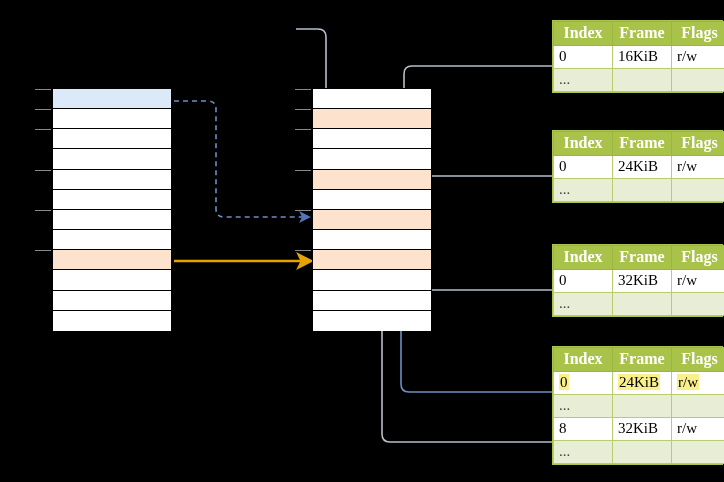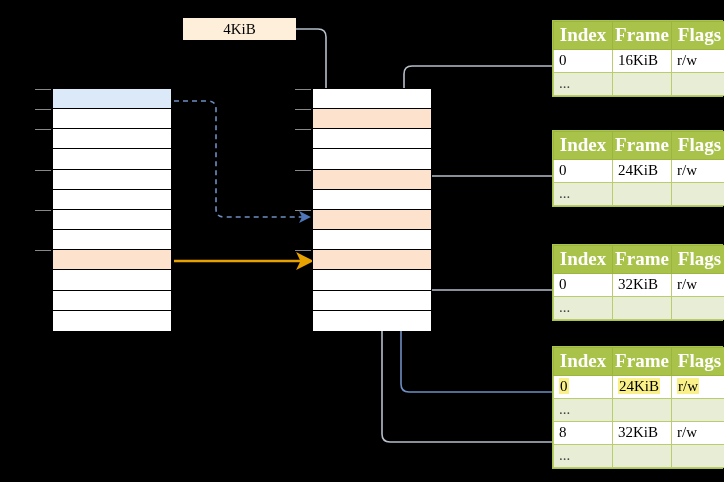--- a/index.html
+++ b/index.html
@@ -20,21 +20,21 @@
 
   
   .sizebox{position:absolute;background:#fdefd9;color:#000;
            display:flex;align-items:center;justify-content:center;
            font-size:15px;line-height:1;}
 
   
   .ptable{position:absolute;border:1.2px solid #aac34a;border-collapse:collapse;
           box-sizing:border-box;}
   .ptable table{border-collapse:collapse;width:100%;table-layout:fixed;}
-  .ptable th{background:#a8c24a;color:#fff;font-weight:bold;font-size:19px;
+  .ptable th{background:#a8c24a;color:#fff;font-weight:bold;font-size:16px;
              text-align:center;padding:2px 0 3px 0;border:1px solid #9bb53f;
              white-space:nowrap;}
   .ptable td{font-size:15px;color:#000;padding:1px 0 2px 5px;
              border:1px solid #b9cd6e;background:#fff;height:23px;
              box-sizing:border-box;white-space:nowrap;}
   .ptable tr.alt td{background:#e8eed5;color:#444;}
   .ptable td .hl{background:#faf08a;padding:0 1px;}
   .c-index{width:58px;}
   .c-frame{width:58px;}
   .c-flags{width:55px;}
@@ -83,23 +83,20 @@
 
     <g>
       <path d="M174,101 L208,101 Q216,101 216,109 L216,209 Q216,217 224,217 L305,217" fill="none" stroke="#6e8ec4" stroke-width="1.6" stroke-dasharray="5,4" marker-end="url(#ar-blue)"></path>
     </g>
 
     <g>
       <path d="M174,261 L305,261" fill="none" stroke="#e8a200" stroke-width="2.4" marker-end="url(#ar-orange)"></path>
     </g>
   </svg>
 
-  <div class="sizebox" style="left:183px;top:18px;width:113px;height:22px;">
-    <span>4KiB</span>
-  </div>
 
   <div class="col" id="left-col" style="left:52px;top:88px;width:120px;height:242px;">
       <div class="cell blue" style="height: 20.1667px;">
         <div class="tick" style="top: 0px;"></div>
       </div>
       <div class="cell" style="height: 20.1667px;">
         <div class="tick" style="top: 0px;"></div>
       </div>
       <div class="cell" style="height: 20.1667px;">
         <div class="tick" style="top: 0px;"></div>

